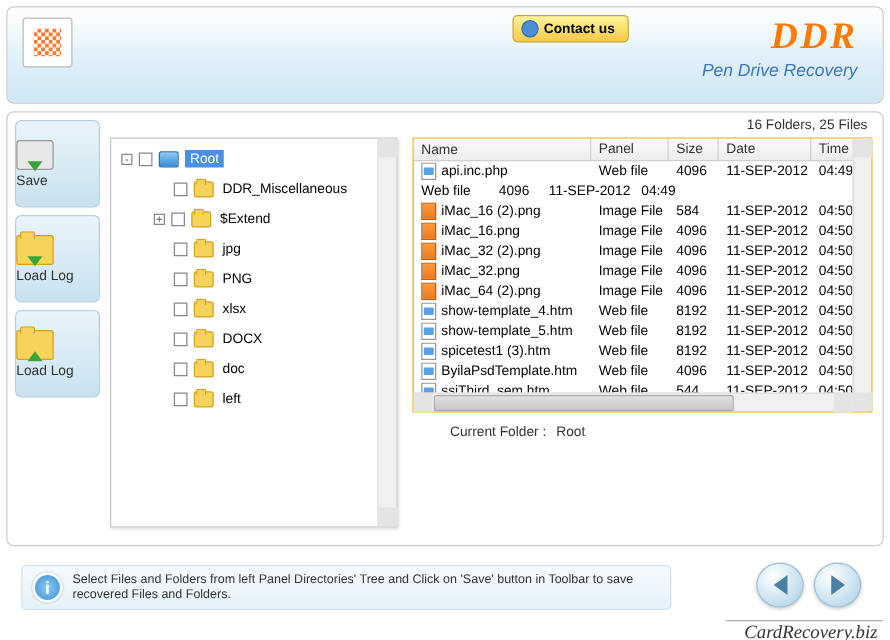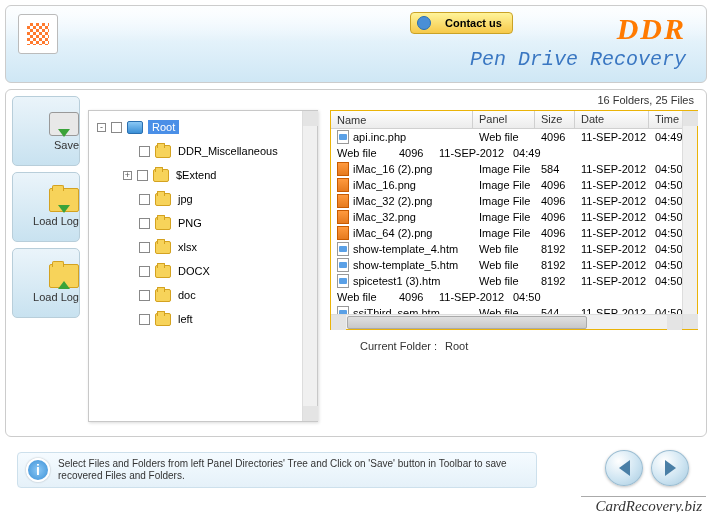--- a/index.html
+++ b/index.html
@@ -2,27 +2,27 @@
 <html><head>
 <meta charset="utf-8">
 <style>
 * { margin:0; padding:0; box-sizing:border-box; font-family:Tahoma,Arial,sans-serif; font-size:11px; }
 body { background:#fff; width:712px; height:512px; overflow:hidden; }
 .app { width:712px; height:512px; background:#fff; position:relative; }
 .header { height:78px; margin:5px 5px 0 5px; border:1px solid #ccc; border-radius:6px; background:linear-gradient(#f5fbff,#cfe7f5); position:relative; overflow:hidden; }
 .header::before { content:""; position:absolute; top:0; left:0; right:0; height:36px; background:linear-gradient(rgba(255,255,255,.8),rgba(255,255,255,0)); border-radius:6px 6px 0 0; }
 .logo-box { position:absolute; top:8px; left:12px; width:40px; height:40px; background:#fff; border:1px solid #bbb; border-radius:3px; display:flex; align-items:center; justify-content:center; }
 .grid-icon { width:22px; height:22px; background:repeating-conic-gradient(#ff7a2e 0 25%,#fff 0 50%) 0 0/6px 6px; }
-.contact-btn { position:absolute; top:6px; left:404px; height:22px; padding:0 10px 0 6px; background:linear-gradient(#fff49a,#f6c94a); border:1px solid #c9a227; border-radius:4px; display:flex; align-items:center; gap:14px; font-weight:bold; cursor:pointer; }
+.contact-btn { position:absolute; top:6px; left:404px; height:22px; padding:0 10px 0 6px; background:linear-gradient(#fff49a,#f6c94a); border:1px solid #c9a227; border-radius:4px; display:flex; align-items:center; gap:4px; font-weight:bold; cursor:pointer; }
 .contact-btn .av { width:14px; height:14px; border-radius:50%; background:#4a8fd6; border:1px solid #2a6fb0; }
 .brand { position:absolute; right:20px; top:6px; font-family:Georgia,serif; font-size:30px; font-weight:bold; font-style:italic; color:#ff7a00; letter-spacing:2px; }
-.brand-sub { position:absolute; right:20px; top:42px; font-size:20px; color:#3a77c2; font-family:Liberation Mono, monospace; font-style:italic; }
+.brand-sub { position:absolute; right:20px; top:42px; font-size:14px; color:#3a77c2; font-family:Liberation Sans, sans-serif; font-style:italic; }
 .main { margin:6px 5px 0 5px; height:348px; border:1px solid #ccc; border-radius:6px; background:#fff; position:relative; padding:6px; }
 .side { position:absolute; left:6px; top:6px; width:68px; display:flex; flex-direction:column; gap:6px; }
-.sbtn { height:70px; border:1px solid #b8ceda; border-radius:5px; background:linear-gradient(#eaf4fa,#c8e2f0); display:flex; flex-direction:column; align-items:flex-end; justify-content:center; gap:3px; cursor:pointer; }
+.sbtn { height:70px; border:1px solid #b8ceda; border-radius:5px; background:linear-gradient(#eaf4fa,#c8e2f0); display:flex; flex-direction:column; align-items:flex-start; justify-content:center; gap:3px; cursor:pointer; }
 .sbtn .ic { width:30px; height:24px; position:relative; }
 .folder-ic { background:#f7d35a; border:1px solid #d4a220; border-radius:2px; position:relative; }
 .folder-ic::before { content:""; position:absolute; top:-4px; left:2px; width:10px; height:5px; background:#f7d35a; border:1px solid #d4a220; border-bottom:none; border-radius:2px 2px 0 0; }
 .arrow-dn { position:absolute; bottom:-2px; left:8px; width:0; height:0; border-left:6px solid transparent; border-right:6px solid transparent; border-top:8px solid #3aa33a; }
 .arrow-up { position:absolute; bottom:-2px; left:8px; width:0; height:0; border-left:6px solid transparent; border-right:6px solid transparent; border-bottom:8px solid #3aa33a; }
 .disk-ic { background:#e8e8e8; border:1px solid #999; border-radius:3px; }
 .sbtn span { color:#333; }
 .status { position:absolute; top:4px; right:12px; color:#333; }
 .tree { position:absolute; left:82px; top:20px; width:230px; height:312px; border:1px solid #c8c8c8; background:#fff; box-shadow:1px 1px 3px rgba(0,0,0,.15); }
 .tree-in { position:absolute; left:4px; top:4px; right:16px; bottom:4px; overflow:hidden; }
@@ -265,20 +265,24 @@
             <div class="c0">
               <span class="fic web"></span>
               <span>spicetest1 (3).htm</span>
             </div>
             <div class="c1">Web file</div>
             <div class="c2">8192</div>
             <div class="c3">11-SEP-2012</div>
             <div class="c4">04:50</div>
           </div>
           <div class="lr">
+            <div class="c0">
+              <span class="fic web"></span>
+              <span>ByilaPsdTemplate.htm</span>
+            </div>
             <div class="c1">Web file</div>
             <div class="c2">4096</div>
             <div class="c3">11-SEP-2012</div>
             <div class="c4">04:50</div>
           </div>
           <div class="lr">
             <div class="c0">
               <span class="fic web"></span>
               <span>ssiThird_sem.htm</span>
             </div>

